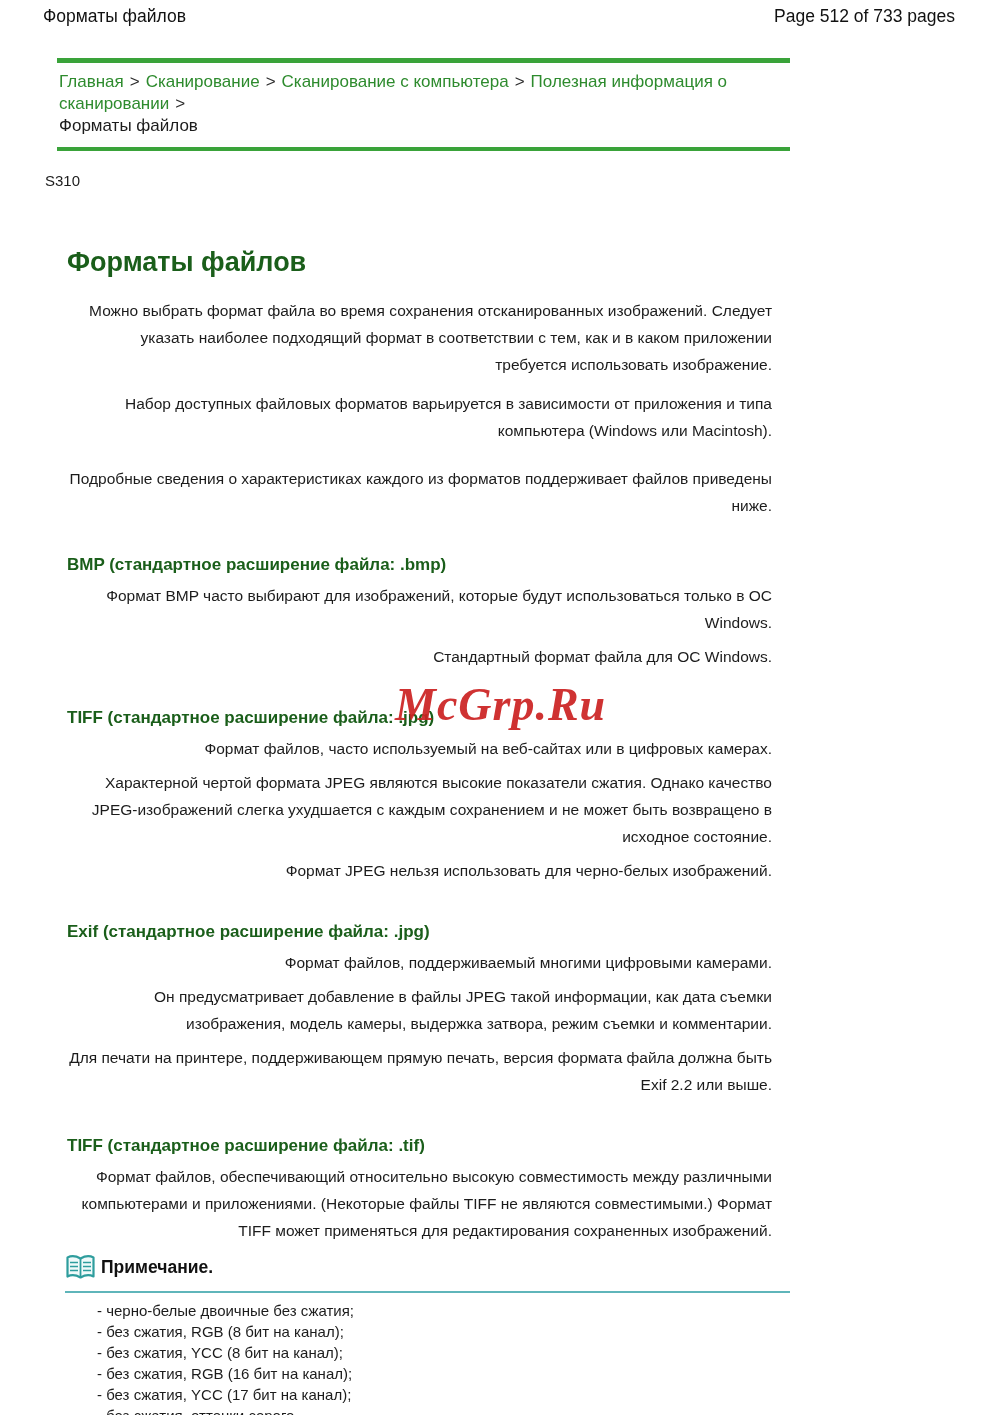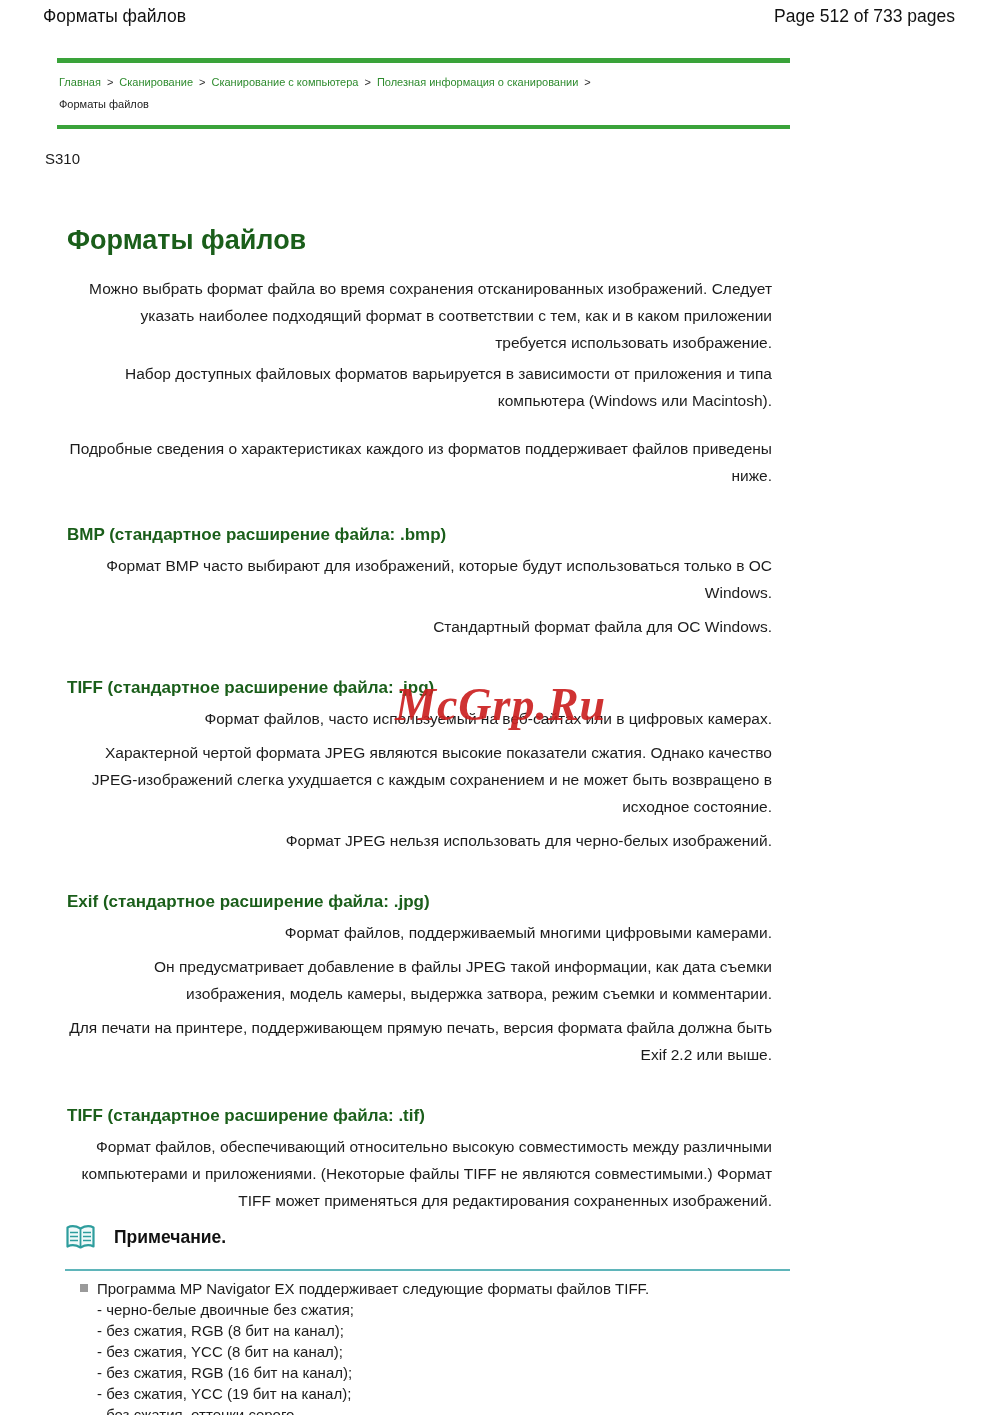--- a/index.html
+++ b/index.html
@@ -22,51 +22,51 @@
   }
   .header{
     display:flex;justify-content:space-between;align-items:flex-start;
     padding:6px 45px 0 43px;font-size:17.5px;color:#111;
   }
   .breadcrumb{
     margin:31px 210px 0 57px;
     border-top:5px solid var(--line_green);
     border-bottom:4px solid var(--line_green);
     padding:8px 2px 10px 2px;
-    font-size:11px;line-height:22px;
+    font-size:17px;line-height:22px;
   }
   .breadcrumb a{
     color:var(--link_green);text-decoration:none;cursor:pointer;
   }
   .breadcrumb .sep{color:#2e2e2e;margin:0 6px;}
   .breadcrumb .current{color:#1c1c1c;}
   .page-id{margin:21px 0 0 45px;font-size:15px;}
   .content{margin-left:67px;width:723px;}
   h1.doc-title{
     margin-top:58px;font-size:27px;font-weight:bold;color:var(--heading_green);
   }
   .content p{
     max-width:705px;font-size:15.5px;line-height:27px;color:var(--text_black);text-align:right;
   }
   .intro p.p1{margin-top:19px;}
-  .intro p.p2{margin-top:4px;}
+  .intro p.p2{margin-top:12px;}
   .intro p.p3{margin-top:21px;}
   .fmt-section{margin-top:38px;}
   .fmt-section.first{margin-top:36px;}
   .fmt-section h2{
     font-size:17px;font-weight:bold;color:var(--heading_green);
   }
   .fmt-section p{margin-top:7px;}
   .note-block{
     margin:10px 0 0 65px;width:725px;position:relative;
   }
   .note-header{
-    display:flex;align-items:center;gap:18px;
+    display:flex;align-items:center;gap:5px;
     border-bottom:2px solid var(--note_teal);
-    padding-bottom:18px;
+    padding-bottom:10px;
   }
   .note-header .note-title{font-size:17.5px;font-weight:bold;color:#111;}
   .note-body{
     padding:7px 0 9px 15px;
     border-bottom:2px solid var(--note_teal);
     font-size:15px;line-height:21px;
   }
   .note-bullet-row{display:flex;align-items:flex-start;}
   .note-bullet-row .sq{
     width:8px;height:8px;background:var(--bullet_gray);
@@ -144,28 +144,24 @@
         <line x1="5" y1="12.5" x2="13" y2="12.5" stroke="#2e9d9d" stroke-width="1.5"></line>
         <line x1="5" y1="16.5" x2="13" y2="16.5" stroke="#2e9d9d" stroke-width="1.5"></line>
         <line x1="18" y1="8.5" x2="26" y2="8.5" stroke="#2e9d9d" stroke-width="1.5"></line>
         <line x1="18" y1="12.5" x2="26" y2="12.5" stroke="#2e9d9d" stroke-width="1.5"></line>
         <line x1="18" y1="16.5" x2="26" y2="16.5" stroke="#2e9d9d" stroke-width="1.5"></line>
       </svg>
     </span>
     <span class="note-title">Примечание.</span>
   </div>
   <div class="note-body">
-    <div class="note-bullet-row">
-      <span class="sq"></span>
-      <span>Программа MP Navigator EX поддерживает следующие форматы файлов TIFF.</span>
-    </div>
     <div class="note-items">
       <div>- черно-белые двоичные без сжатия;</div>
       <div>- без сжатия, RGB (8 бит на канал);</div>
       <div>- без сжатия, YCC (8 бит на канал);</div>
       <div>- без сжатия, RGB (16 бит на канал);</div>
-      <div>- без сжатия, YCC (19 бит на канал);</div>
+      <div>- без сжатия, YCC (17 бит на канал);</div>
       <div>- без сжатия, оттенки серого.</div>
     </div>
   </div>
 </div>
 
 <div class="watermark">McGrp.Ru</div>
 
 </body></html>

